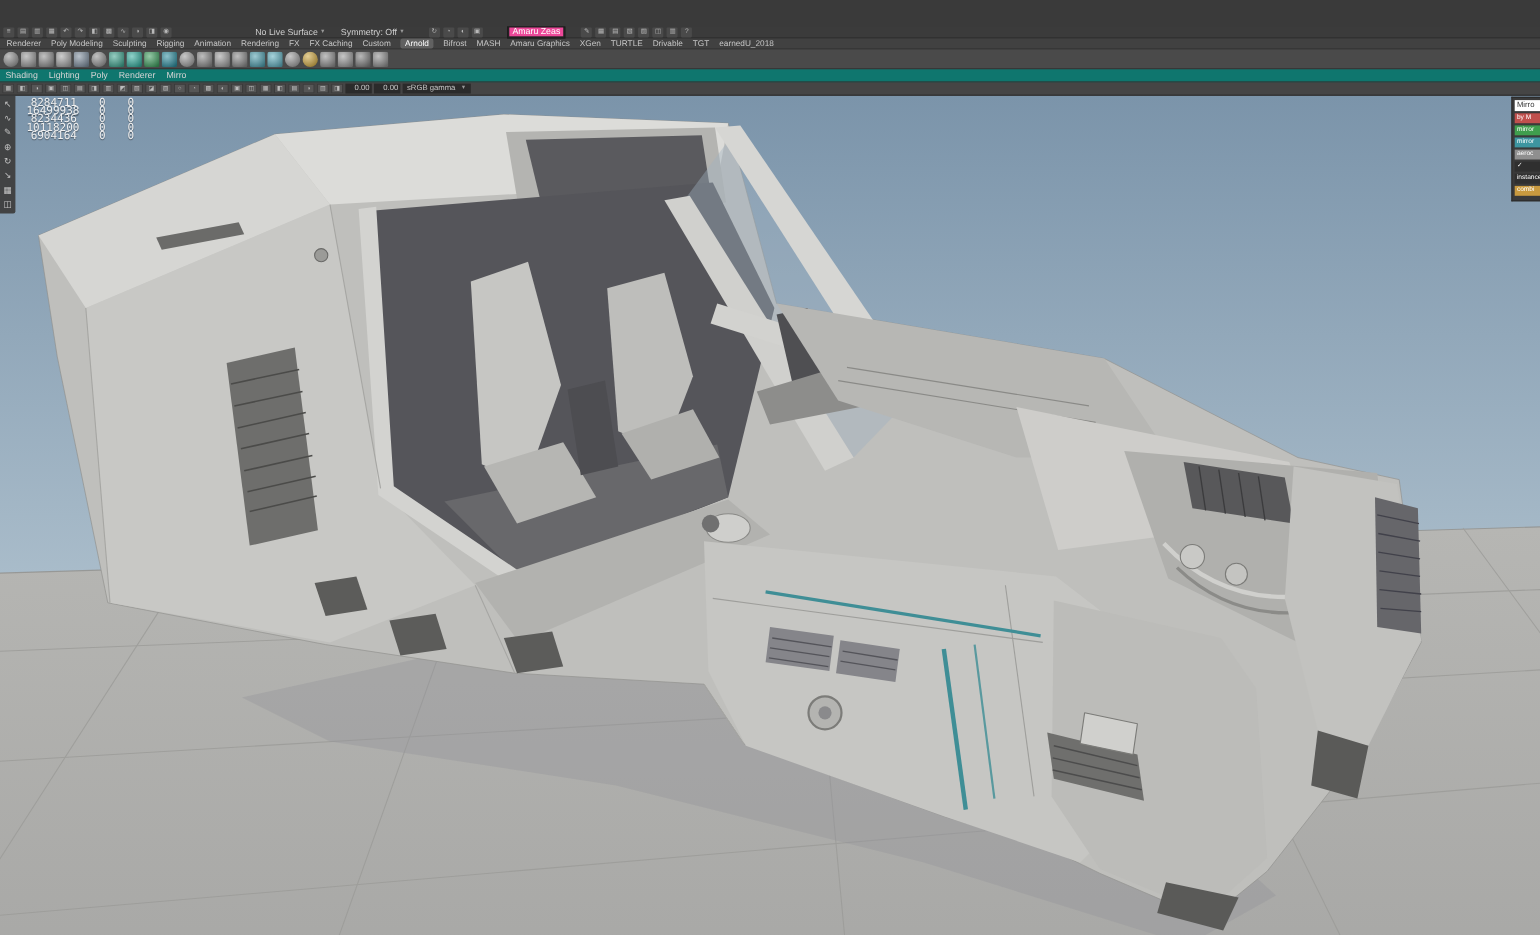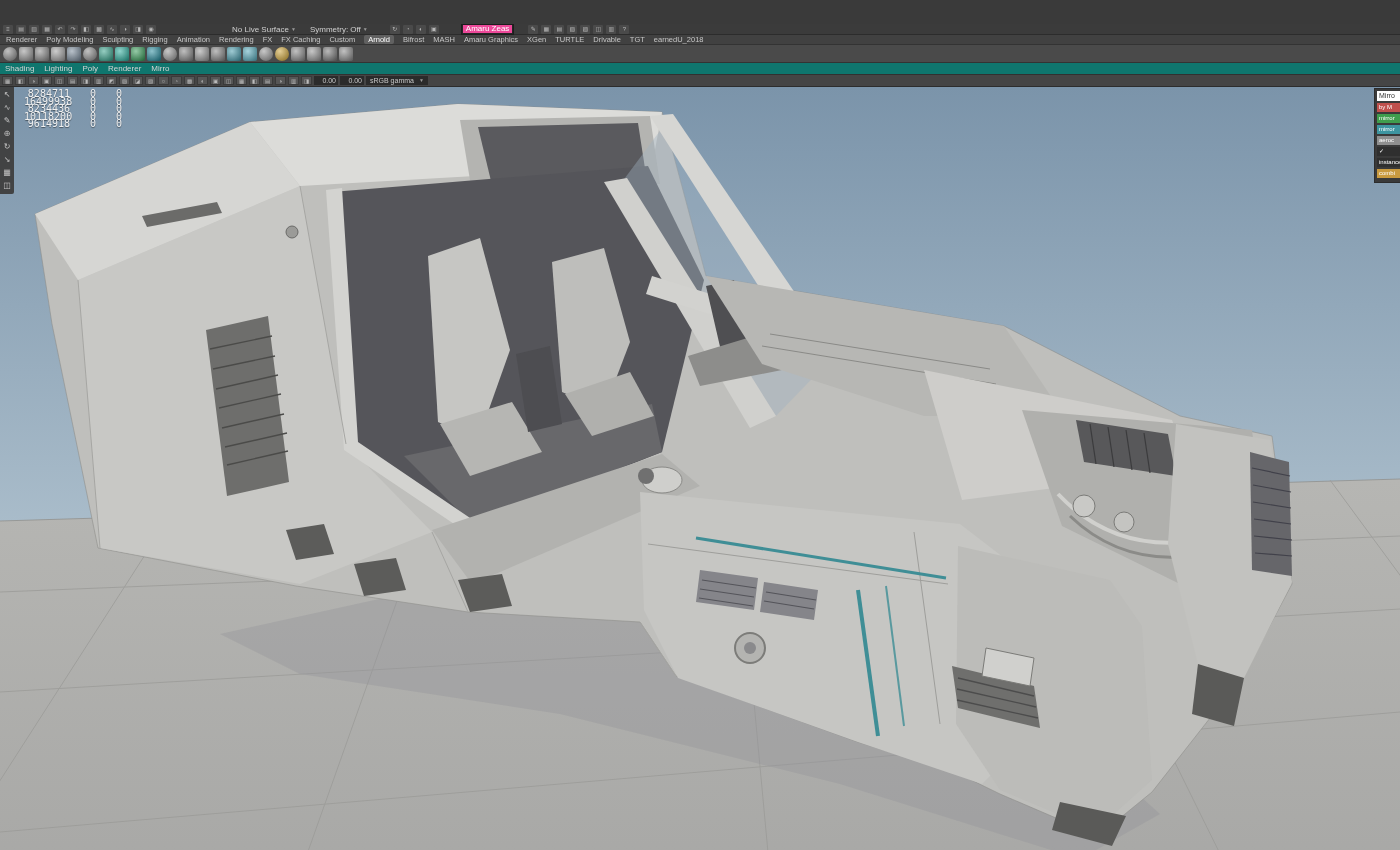--- a/index.html
+++ b/index.html
@@ -400,21 +400,21 @@
         <span>0</span>
       </div>
 
       <div class="hud-row">
         <span>10118200</span>
         <span>0</span>
         <span>0</span>
       </div>
 
       <div class="hud-row">
-        <span>9614918</span>
+        <span>6904164</span>
         <span>0</span>
         <span>0</span>
       </div>
     </div>
 
   <div class="layers">
     <div class="layers-search">Mirro</div>
     <div>
 
     <div class="layer-row" style="background: rgb(192, 80, 77);">by M</div>

